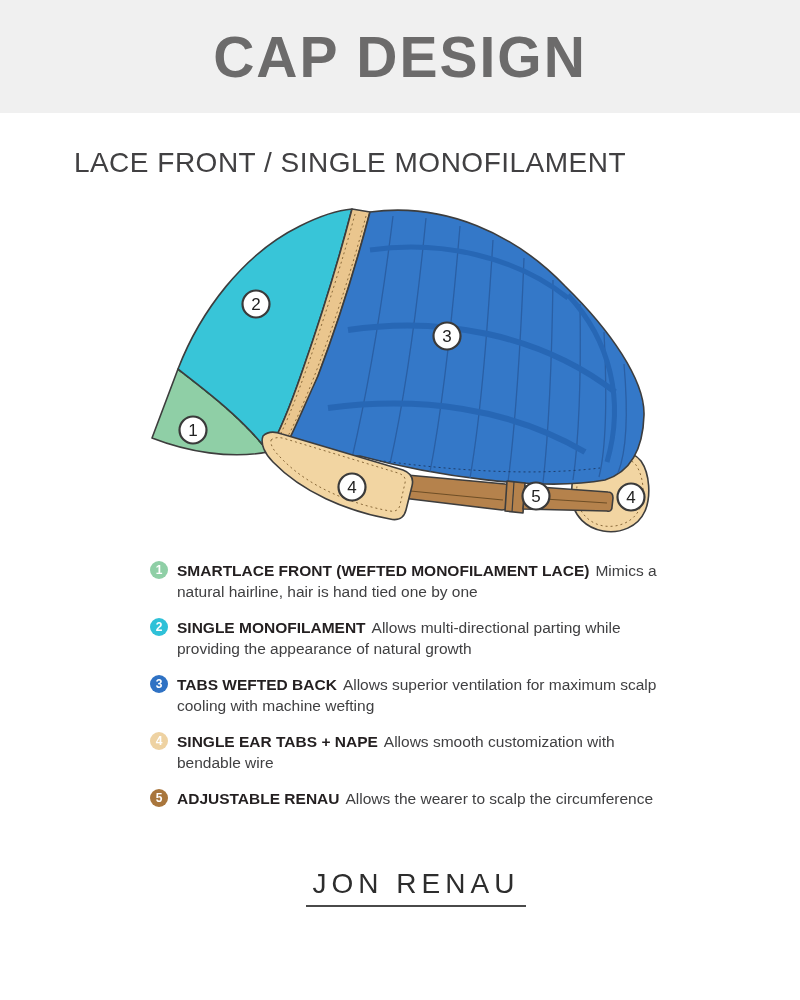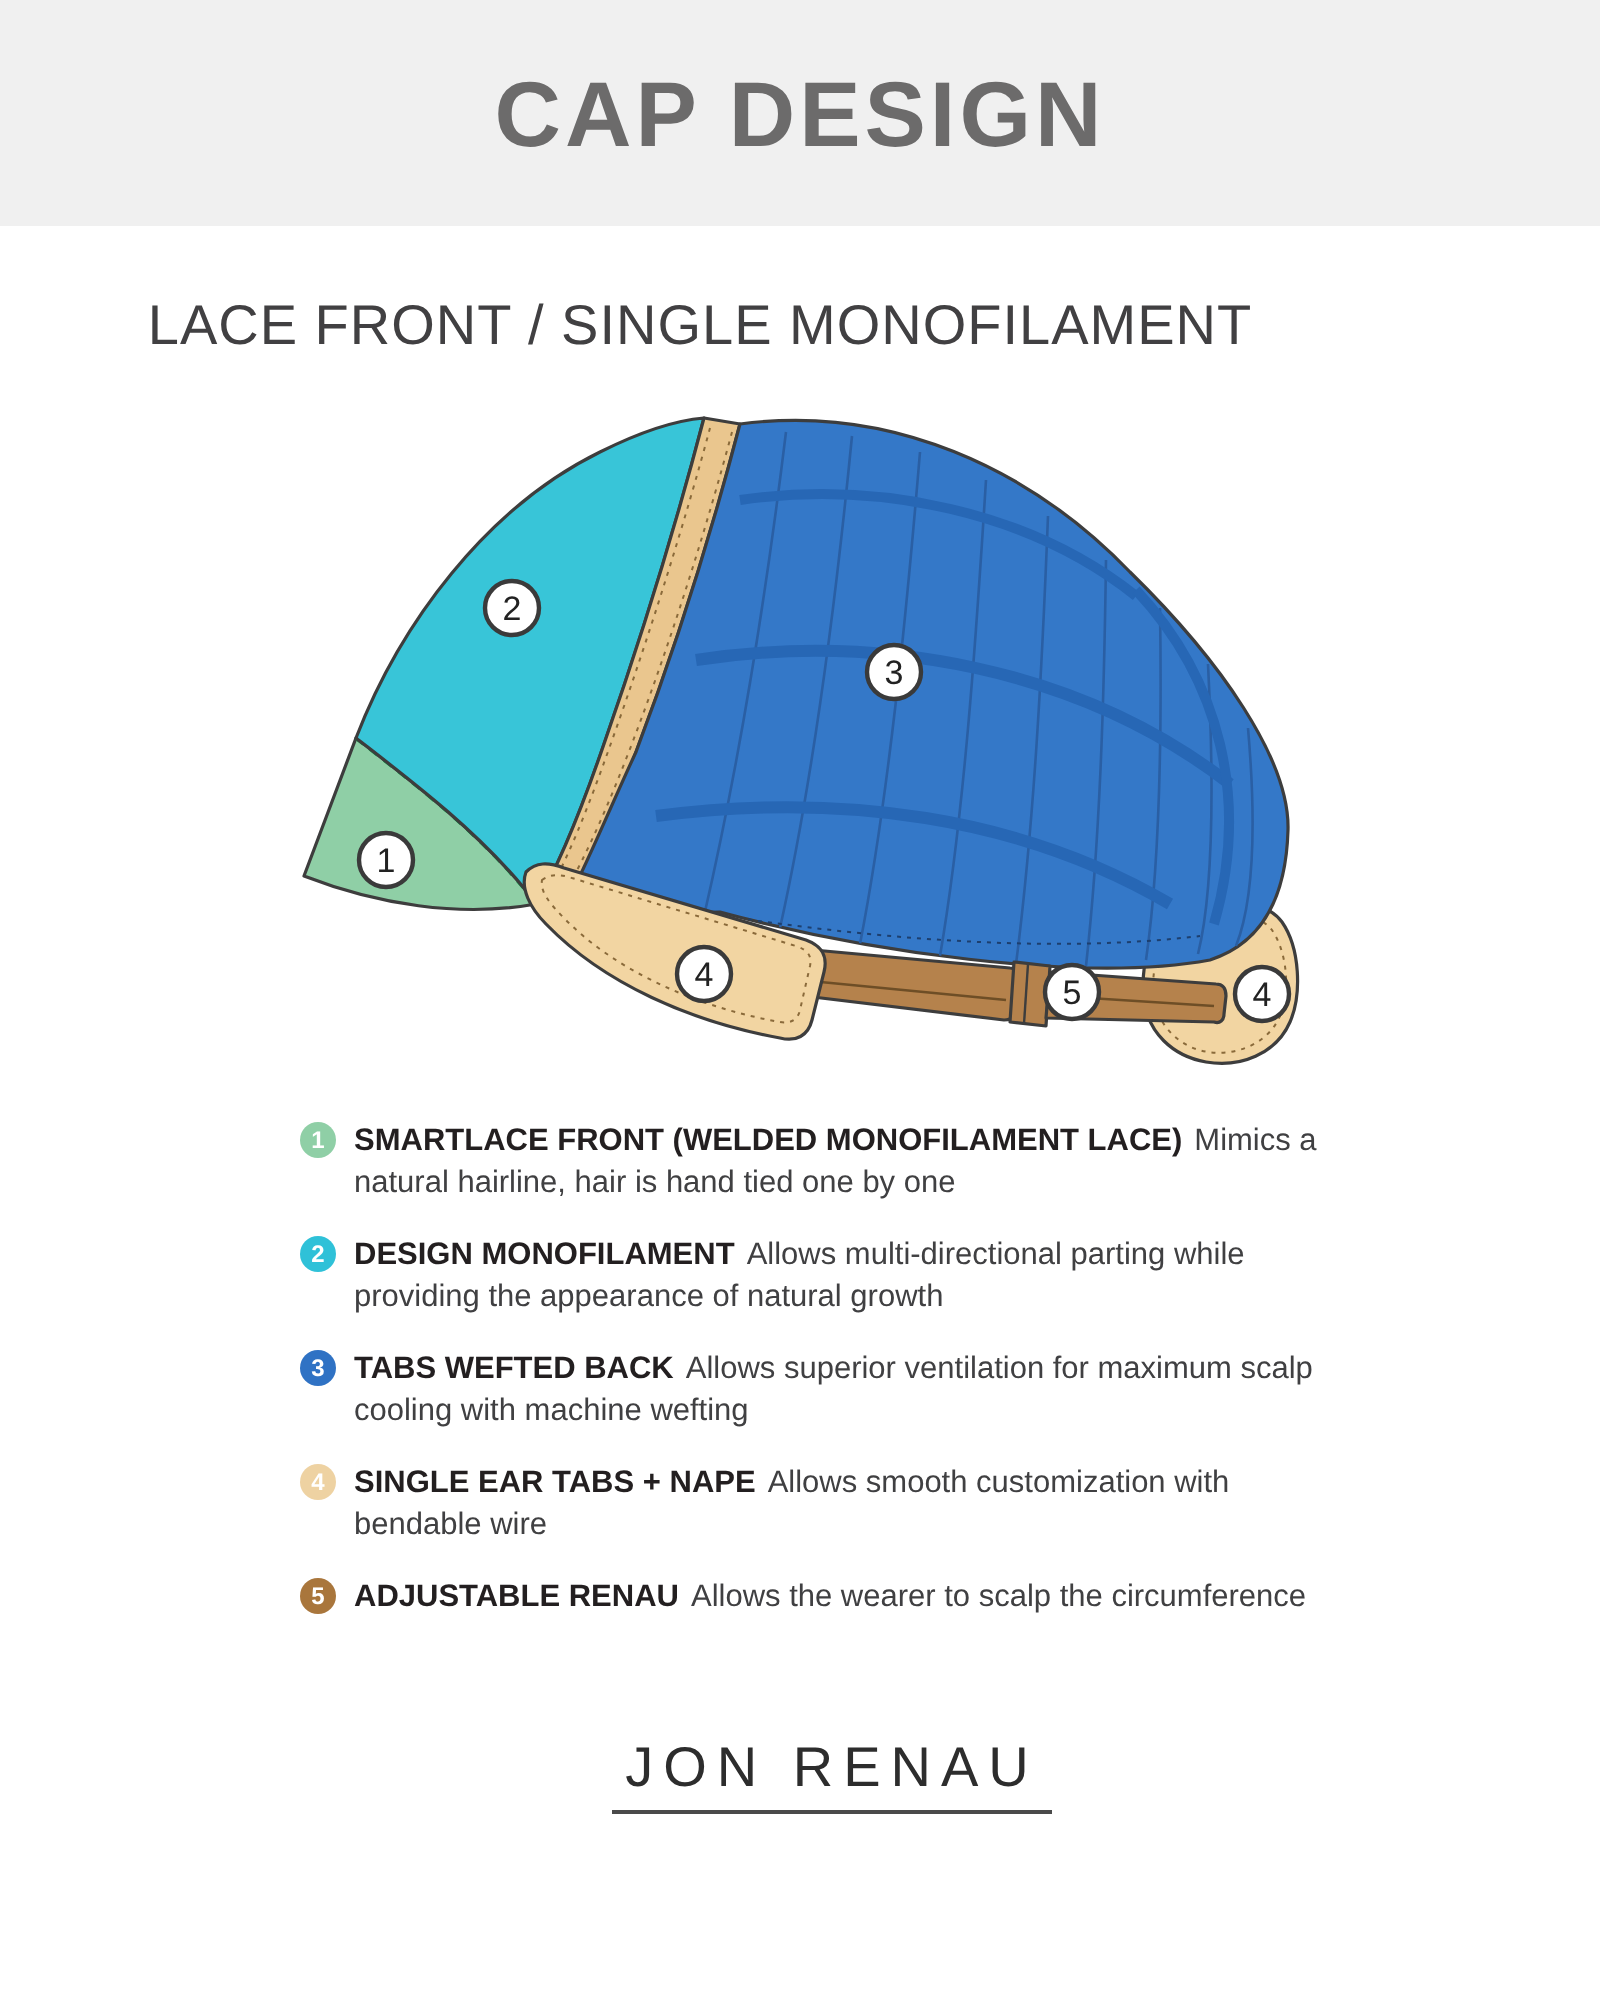--- a/index.html
+++ b/index.html
@@ -5,21 +5,21 @@
   html,body{margin:0;padding:0;}
   body{
     width:800px;height:1000px;position:relative;overflow:hidden;
     background:#ffffff;font-family:"Liberation Sans",sans-serif;
   }
   .header-band{
     position:absolute;top:0;left:0;width:800px;height:113px;
     background:#f0f0f0;display:flex;align-items:center;justify-content:center;
   }
   .header-title{
-    margin:11px;font-size:46px;font-weight:bold;color:#6c6b6b;letter-spacing:2px;
+    margin:11px;font-size:57px;font-weight:bold;color:#6c6b6b;letter-spacing:2px;
   }
   .subtitle{
     position:absolute;top:147px;left:0;width:700px;text-align:center;
     font-size:28px;color:#414042;letter-spacing:0.5px;
   }
   .diagram-svg{position:absolute;top:190px;left:0;}
   .region{stroke:#3d3d3d;stroke-width:1.6;stroke-linejoin:round;}
   .stitch{fill:none;stroke:#8a6a3a;stroke-width:1;stroke-dasharray:2 3;}
   .stitch-dark{fill:none;stroke:#1d3f6e;stroke-width:1;stroke-dasharray:2 3;}
   .marker-circle{fill:#ffffff;stroke:#3a3a3a;stroke-width:2.2;}
@@ -132,25 +132,25 @@
   </g>
   <g>
     <circle class="marker-circle" cx="631" cy="497" r="13.5"></circle>
     <text class="marker-num" x="631" y="503">4</text>
   </g>
 </svg>
 
 <div class="legend">
   <div class="legend-item">
     <span class="bullet" style="background-color: rgb(143, 207, 166);">1</span>
-    <p class="ltext"><b>SMARTLACE FRONT (WELDED MONOFILAMENT LACE)</b><span>Mimics a natural hairline, hair is hand tied one by one</span></p>
+    <p class="ltext"><b>SMARTLACE FRONT (WEFTED MONOFILAMENT LACE)</b><span>Mimics a natural hairline, hair is hand tied one by one</span></p>
   </div>
   <div class="legend-item">
     <span class="bullet" style="background-color: rgb(47, 193, 216);">2</span>
-    <p class="ltext"><b>DESIGN MONOFILAMENT</b><span>Allows multi-directional parting while providing the appearance of natural growth</span></p>
+    <p class="ltext"><b>SINGLE MONOFILAMENT</b><span>Allows multi-directional parting while providing the appearance of natural growth</span></p>
   </div>
   <div class="legend-item">
     <span class="bullet" style="background-color: rgb(47, 114, 196);">3</span>
     <p class="ltext"><b>TABS WEFTED BACK</b><span>Allows superior ventilation for maximum scalp cooling  with machine wefting</span></p>
   </div>
   <div class="legend-item">
     <span class="bullet" style="background-color: rgb(238, 210, 162);">4</span>
     <p class="ltext"><b>SINGLE EAR TABS + NAPE</b><span>Allows smooth customization with bendable wire</span></p>
   </div>
   <div class="legend-item">

